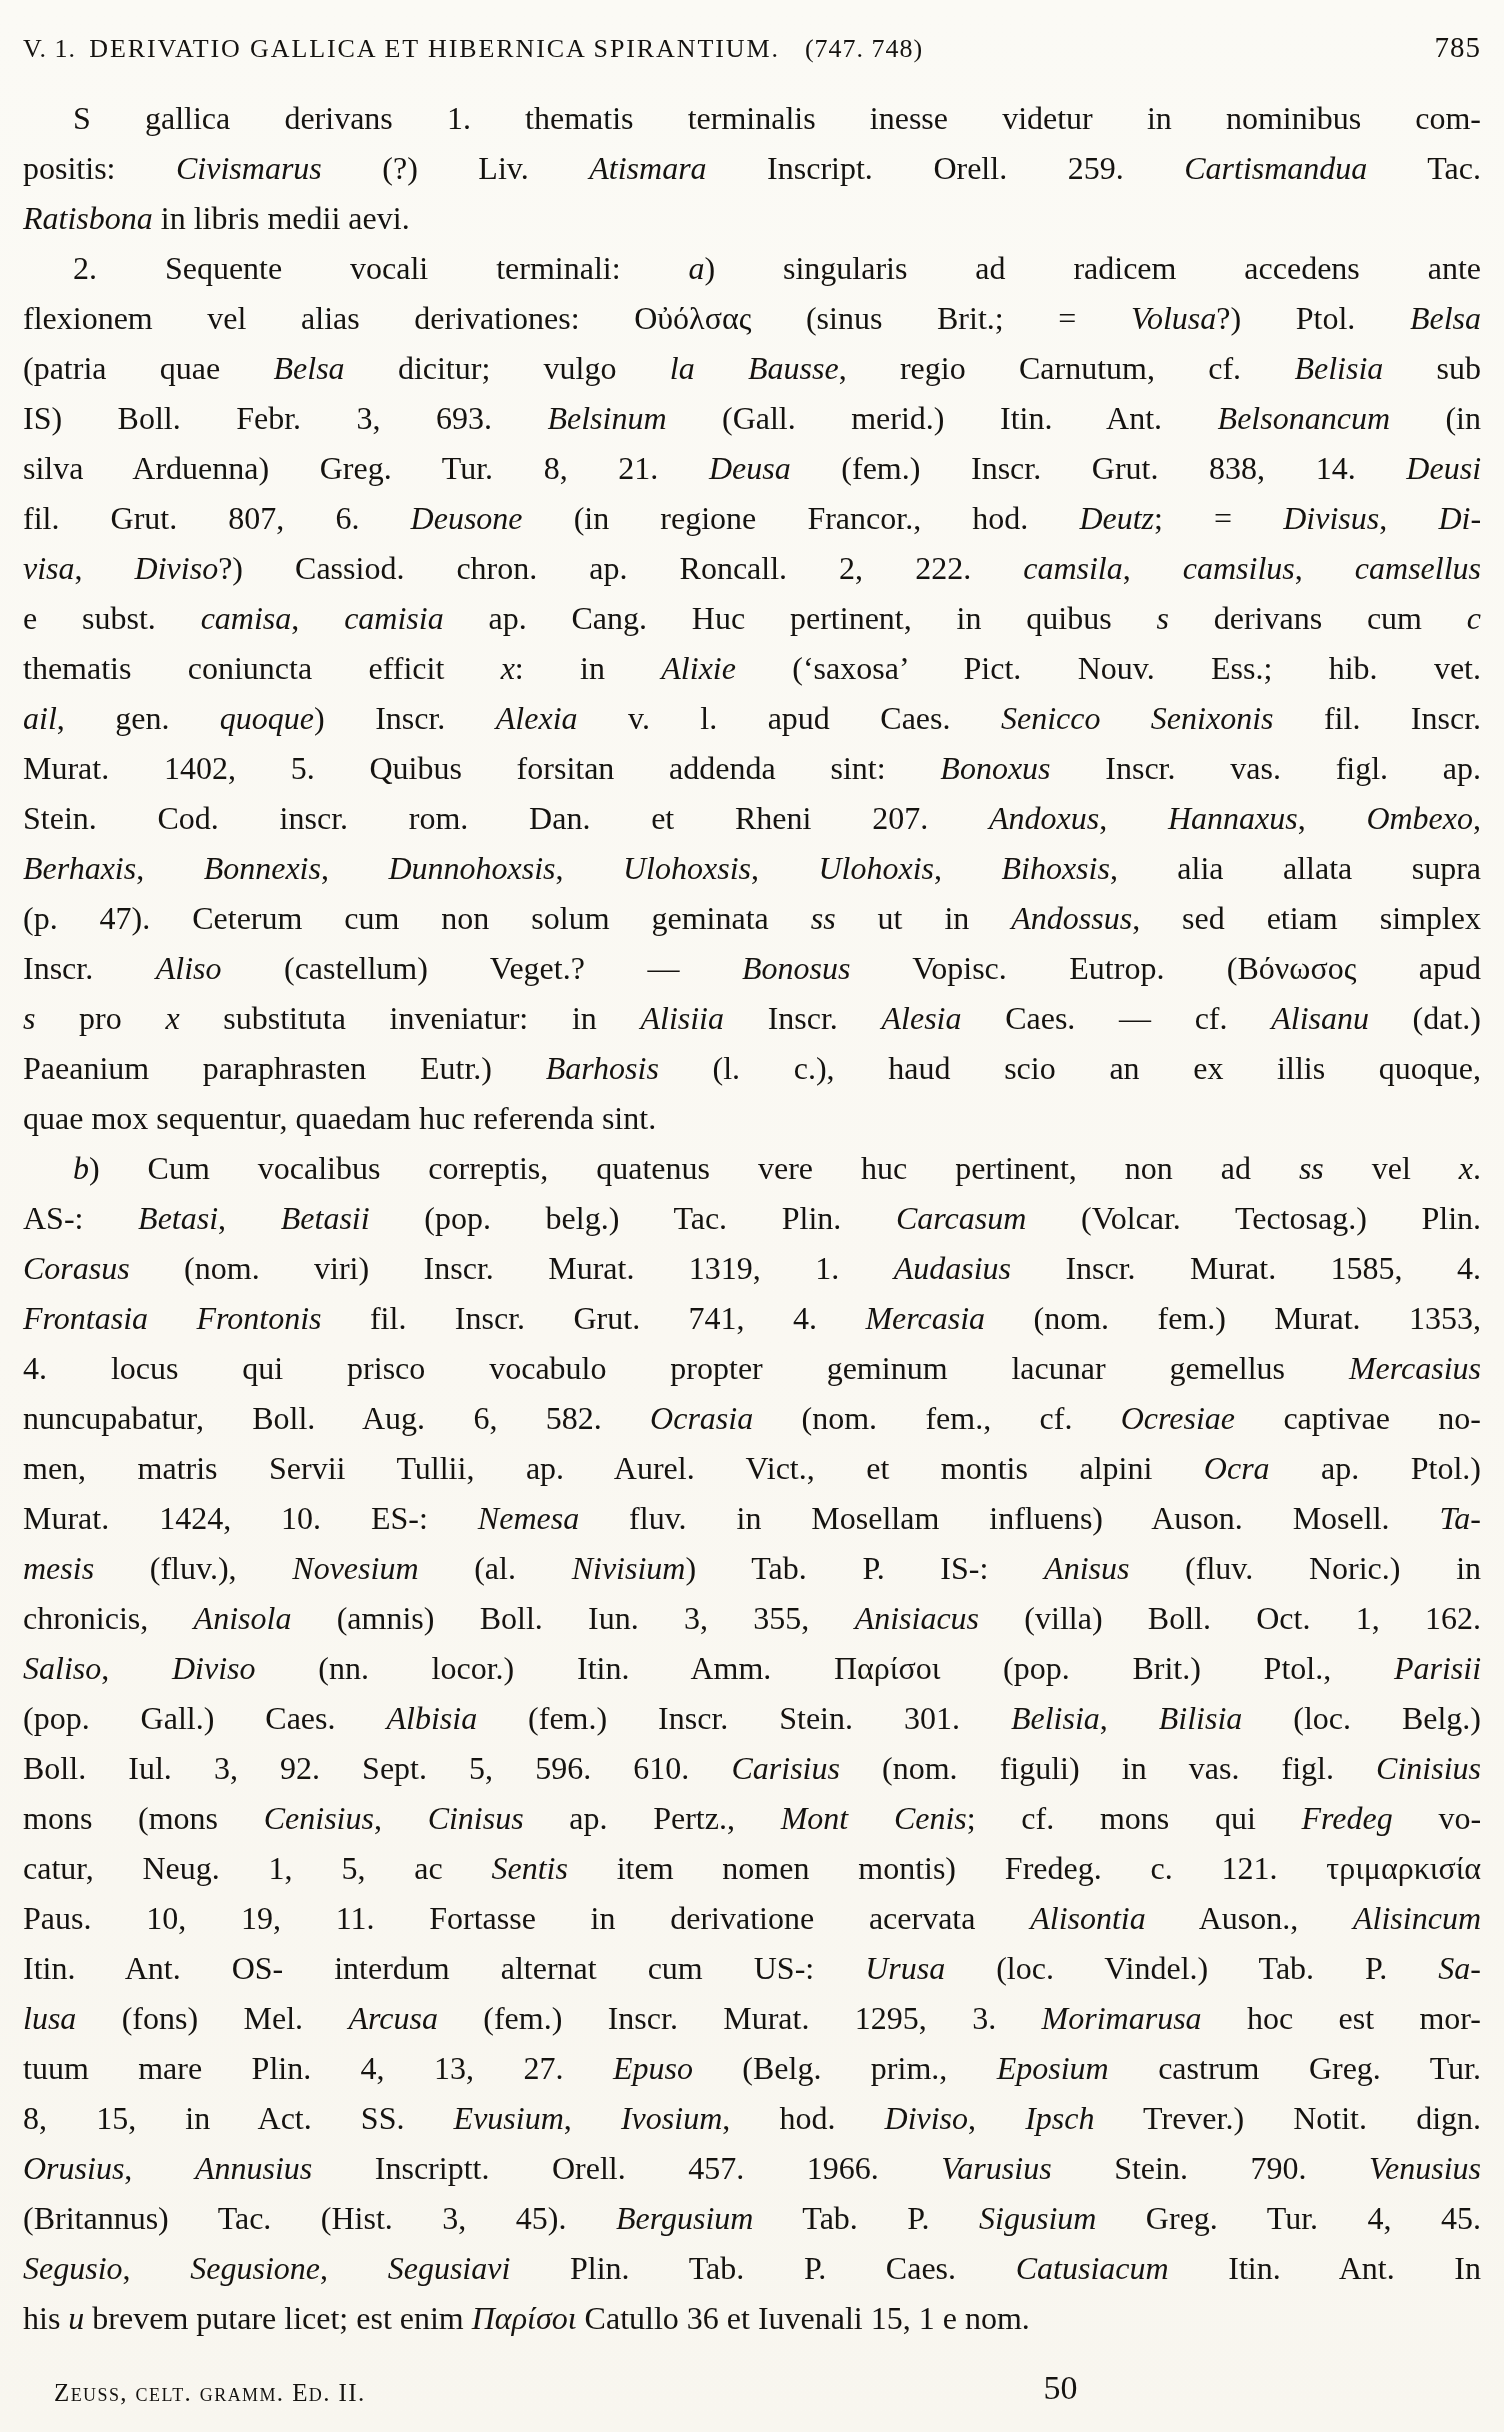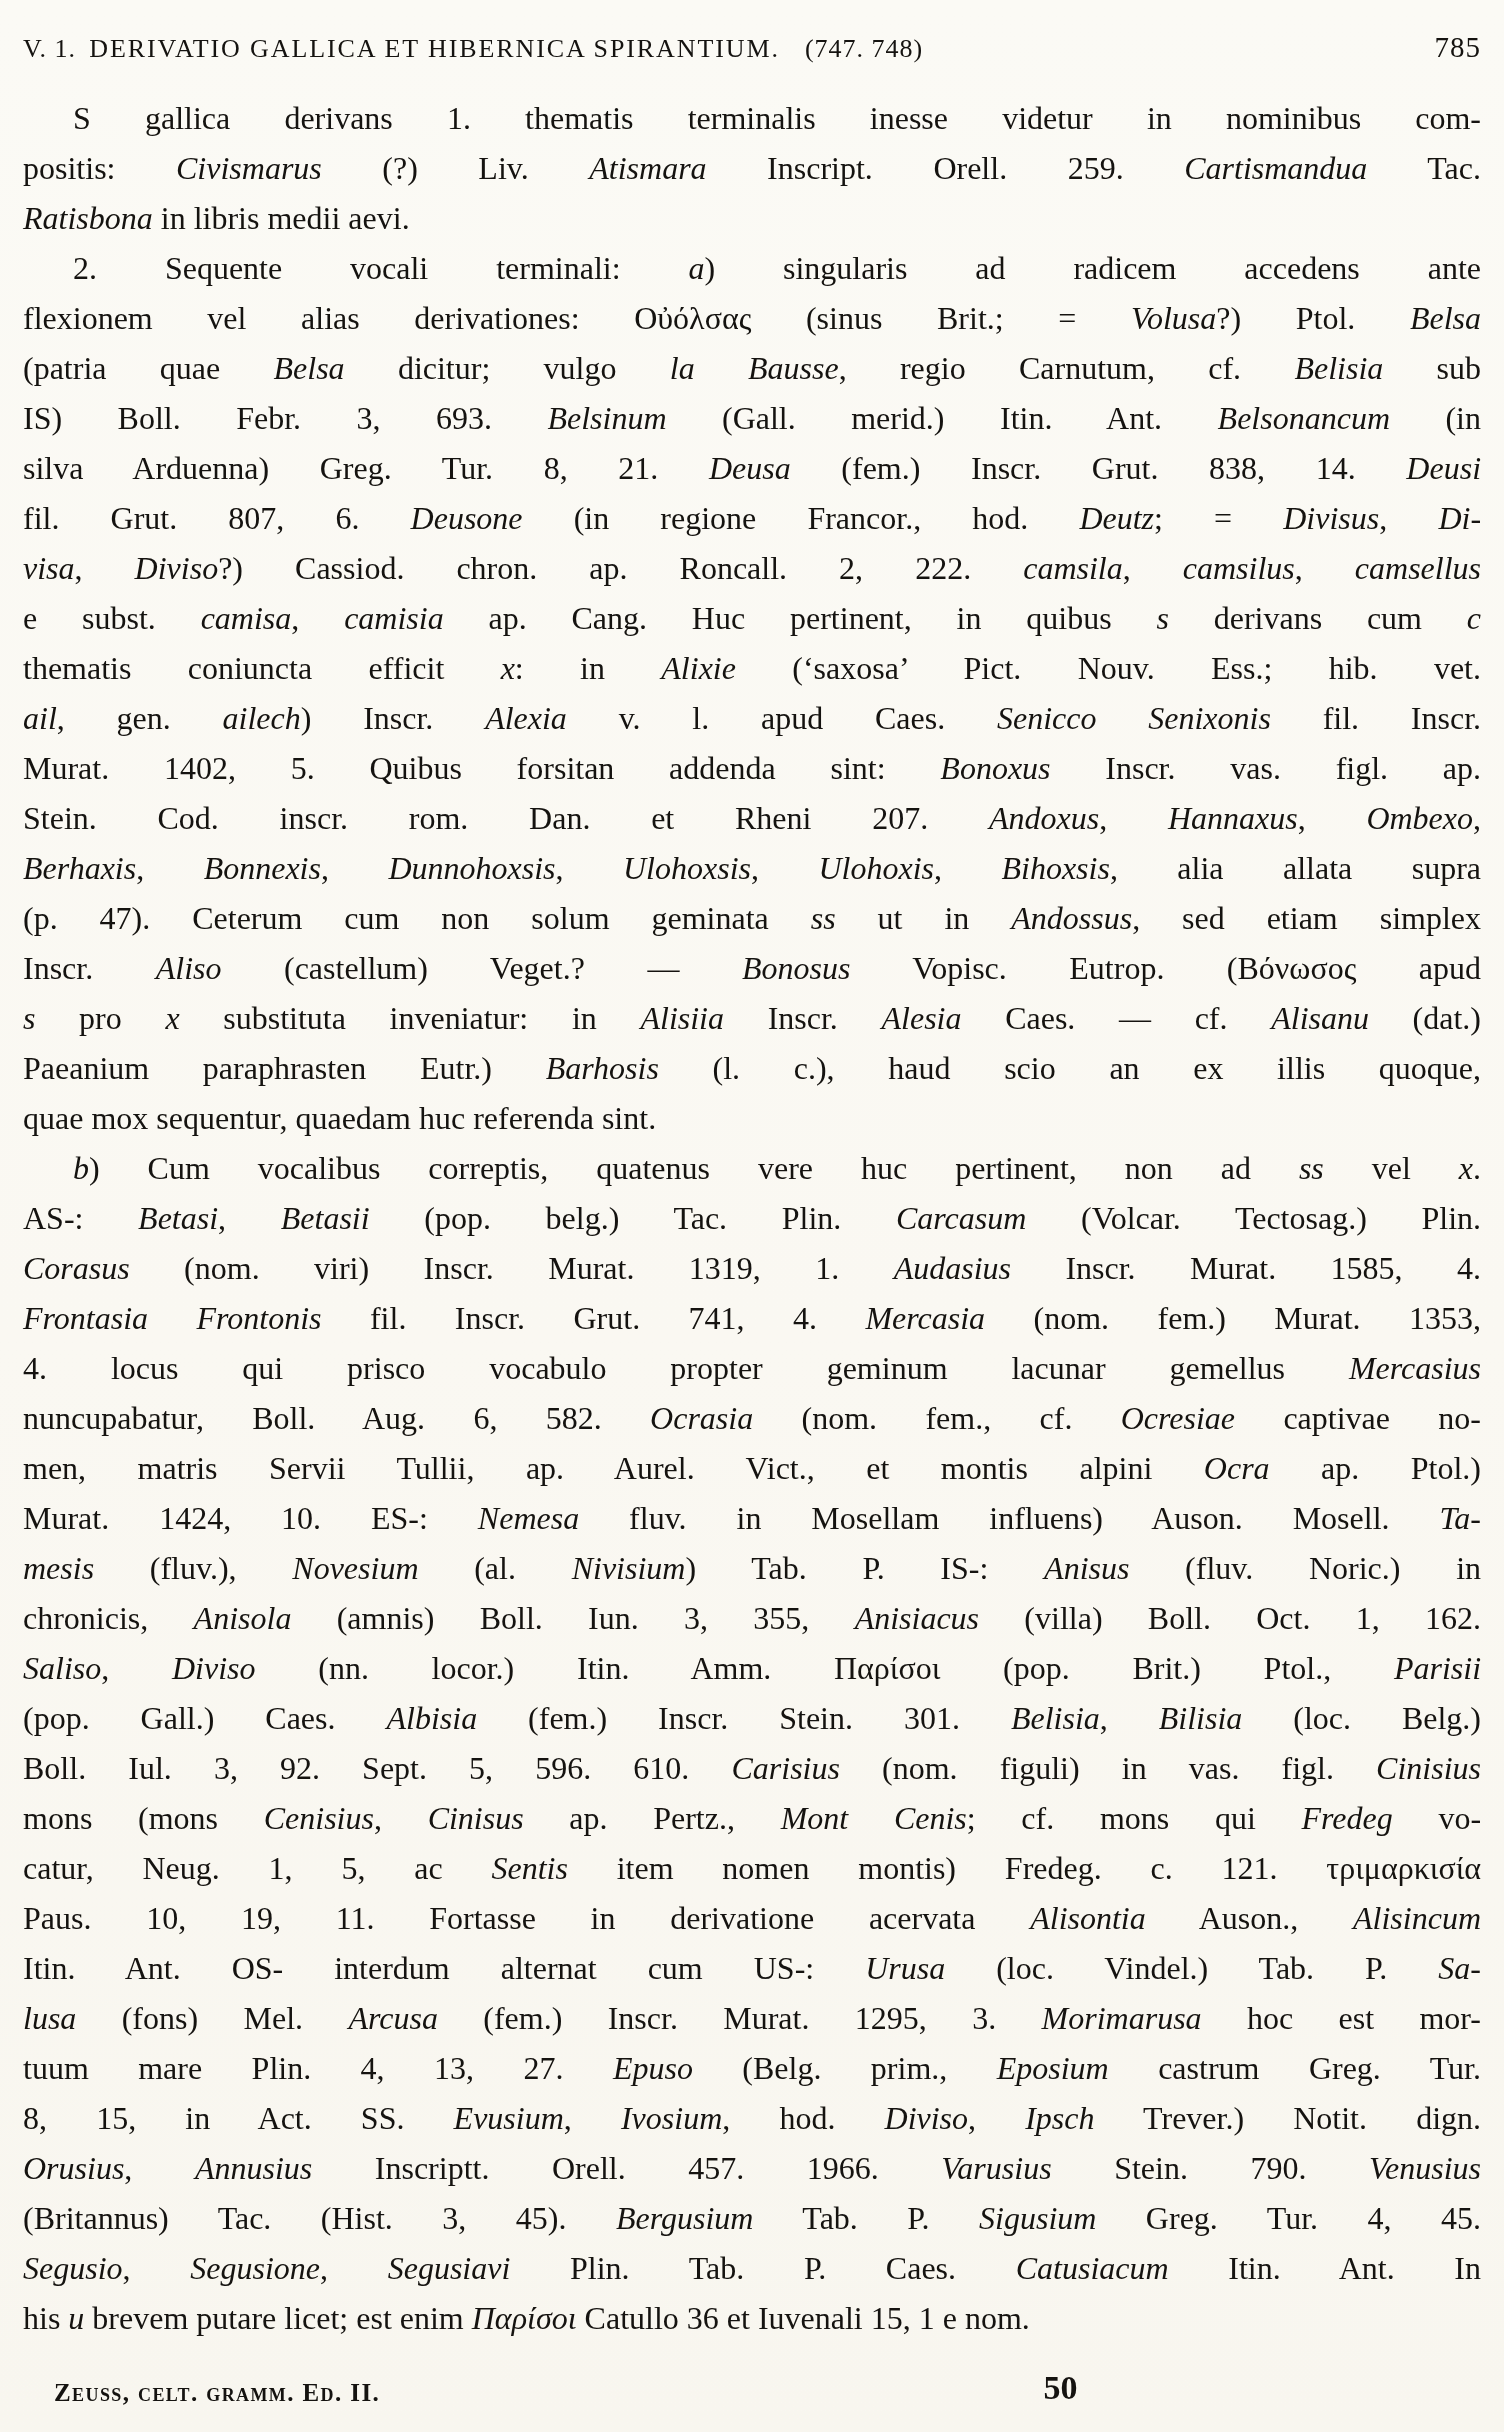--- a/index.html
+++ b/index.html
@@ -50,21 +50,20 @@
   }
   .line.first { text-indent: 50px; }
   .line.last  { text-align-last: left; }
   .line i { font-style: italic; }
   
   .footer {
     margin-top: auto;
     position: relative;
     height: 46px;
     font-size: 25px;
-    font-weight: bold;
   }
   .footer .sig {
     position: absolute;
     left: 31px;
     bottom: 1.9px;
     font-variant: small-caps;
     letter-spacing: 1.4px;
   }
   .footer .sheet {
     position: absolute;
@@ -94,21 +93,21 @@
       <div class="paragraph">
         <div class="line first">2. Sequente vocali terminali: <i>a</i>) singularis ad radicem accedens ante</div>
         <div class="line">flexionem vel alias derivationes: Οὐόλσας (sinus Brit.; = <i>Volusa</i>?) Ptol. <i>Belsa</i></div>
         <div class="line">(patria quae <i>Belsa</i> dicitur; vulgo <i>la Bausse</i>, regio Carnutum, cf. <i>Belisia</i> sub</div>
         <div class="line">IS) Boll. Febr. 3, 693. <i>Belsinum</i> (Gall. merid.) Itin. Ant. <i>Belsonancum</i> (in</div>
         <div class="line">silva Arduenna) Greg. Tur. 8, 21. <i>Deusa</i> (fem.) Inscr. Grut. 838, 14. <i>Deusi</i></div>
         <div class="line">fil. Grut. 807, 6. <i>Deusone</i> (in regione Francor., hod. <i>Deutz</i>; = <i>Divisus</i>, <i>Di-</i></div>
         <div class="line"><i>visa</i>, <i>Diviso</i>?) Cassiod. chron. ap. Roncall. 2, 222. <i>camsila</i>, <i>camsilus</i>, <i>camsellus</i></div>
         <div class="line">e subst. <i>camisa</i>, <i>camisia</i> ap. Cang. Huc pertinent, in quibus <i>s</i> derivans cum <i>c</i></div>
         <div class="line">thematis coniuncta efficit <i>x</i>: in <i>Alixie</i> (‘saxosa’ Pict. Nouv. Ess.; hib. vet.</div>
-        <div class="line"><i>ail</i>, gen. <i>ailech</i>) Inscr. <i>Alexia</i> v. l. apud Caes. <i>Senicco Senixonis</i> fil. Inscr.</div>
+        <div class="line"><i>ail</i>, gen. <i>quoque</i>) Inscr. <i>Alexia</i> v. l. apud Caes. <i>Senicco Senixonis</i> fil. Inscr.</div>
         <div class="line">Murat. 1402, 5. Quibus forsitan addenda sint: <i>Bonoxus</i> Inscr. vas. figl. ap.</div>
         <div class="line">Stein. Cod. inscr. rom. Dan. et Rheni 207. <i>Andoxus</i>, <i>Hannaxus</i>, <i>Ombexo</i>,</div>
         <div class="line"><i>Berhaxis</i>, <i>Bonnexis</i>, <i>Dunnohoxsis</i>, <i>Ulohoxsis</i>, <i>Ulohoxis</i>, <i>Bihoxsis</i>, alia allata supra</div>
         <div class="line">(p. 47). Ceterum cum non solum geminata <i>ss</i> ut in <i>Andossus</i>, sed etiam simplex</div>
         <div class="line">Inscr. <i>Aliso</i> (castellum) Veget.? — <i>Bonosus</i> Vopisc. Eutrop. (Βόνωσος apud</div>
         <div class="line"><i>s</i> pro <i>x</i> substituta inveniatur: in <i>Alisiia</i> Inscr. <i>Alesia</i> Caes. — cf. <i>Alisanu</i> (dat.)</div>
         <div class="line">Paeanium paraphrasten Eutr.) <i>Barhosis</i> (l. c.), haud scio an ex illis quoque,</div>
         <div class="line last">quae mox sequentur, quaedam huc referenda sint.</div>
       </div>
       <div class="paragraph">

